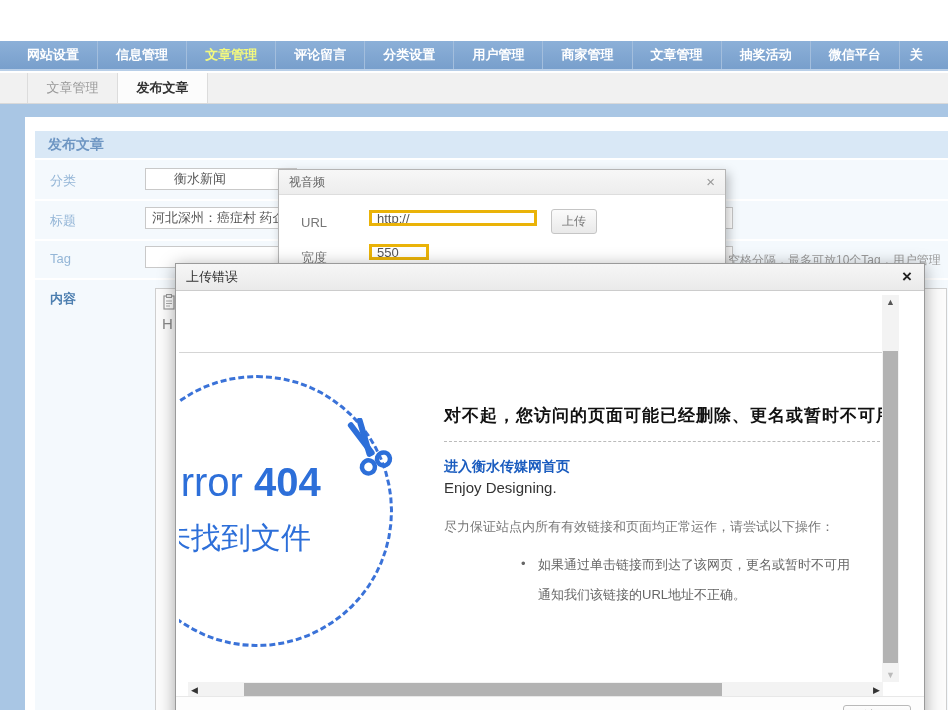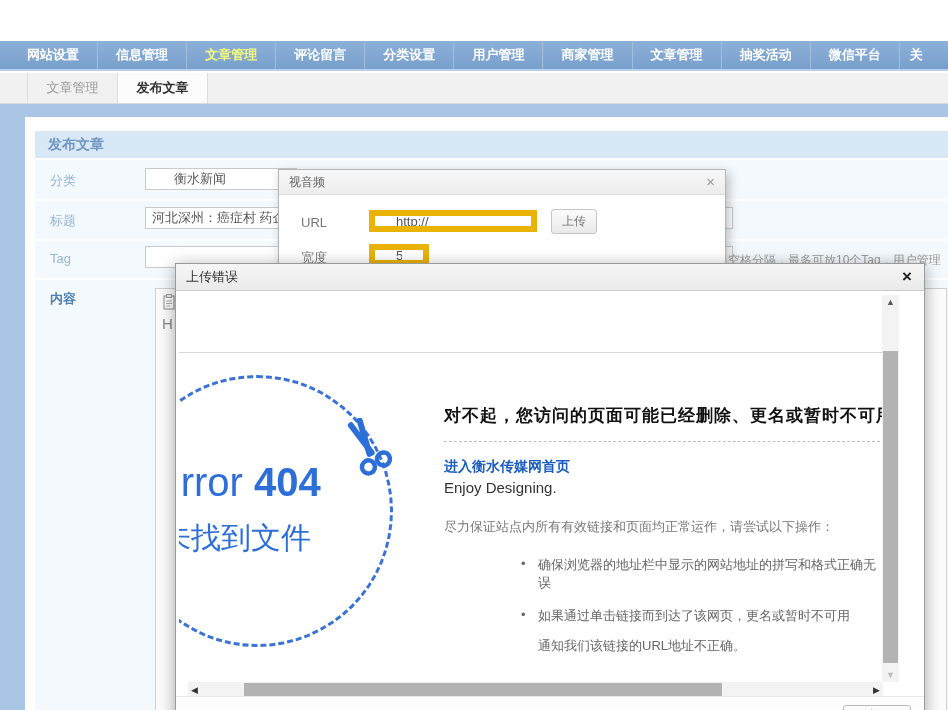--- a/index.html
+++ b/index.html
@@ -47,22 +47,22 @@
   .editor-icon{position:absolute;left:7px;top:5px;}
   .editor-h{position:absolute;left:6px;top:26px;font-size:15px;color:#888;}
 
   
   .vdialog{position:absolute;left:278px;top:128px;width:448px;height:110px;z-index:10;
     background:#fff;border:1px solid #b5b5b5;box-shadow:3px 4px 10px rgba(0,0,0,.25);box-sizing:border-box;}
   .vd-header{height:24px;background:linear-gradient(#f7f7f7,#ededed);border-bottom:1px solid #ddd;position:relative;}
   .vd-title{padding-left:10px;line-height:24px;font-size:12px;color:#666;}
   .vd-close{position:absolute;right:10px;top:0;line-height:24px;font-size:15px;color:#999;cursor:pointer;}
   .vd-label{position:absolute;font-size:13px;color:#777;}
-  .vd-input{position:absolute;height:22px;border:6px solid #eab308;background:#fff;
-    font-family:inherit;font-size:13px;color:#555;padding:0 21px;box-sizing:border-box;}
+  .vd-input{position:absolute;height:16px;border:3px solid #eab308;background:#fff;
+    font-family:inherit;font-size:13px;color:#555;padding:0 5px;box-sizing:border-box;}
   .vd-btn{position:absolute;left:272px;top:39px;width:46px;height:25px;font-family:inherit;
     font-size:12px;color:#777;border:1px solid #c5c5c5;border-radius:3px;
     background:linear-gradient(#fbfbfb,#e9e9e9);cursor:pointer;}
 
   
   .emodal{position:absolute;left:175px;top:222px;width:750px;height:478px;z-index:20;
     background:#fff;border:1px solid #9a9a9a;box-shadow:0 3px 16px rgba(0,0,0,.35);box-sizing:border-box;}
   .em-header{height:26px;background:linear-gradient(#f6f6f6,#eaeaea);border-bottom:1px solid #ccc;position:relative;}
   .em-title{padding-left:10px;line-height:26px;font-size:13px;color:#333;}
   .em-close{position:absolute;right:12px;top:0;line-height:26px;font-size:17px;font-weight:bold;color:#222;cursor:pointer;}
@@ -199,21 +199,20 @@
         </svg>
       </span>
 
       <div class="right-col">
         <div class="err-heading">对不起，您访问的页面可能已经删除、更名或暂时不可用，</div>
         <div class="dash-sep"></div>
         <a class="home-link">进入衡水传媒网首页</a>
         <div class="tagline">Enjoy Designing.</div>
         <div class="intro">尽力保证站点内所有有效链接和页面均正常运作，请尝试以下操作：</div>
         <ul class="tips">
-          <li>确保浏览器的地址栏中显示的网站地址的拼写和格式正确无误</li>
           <li>如果通过单击链接而到达了该网页，更名或暂时不可用</li>
         </ul>
         <div class="tip-cont">通知我们该链接的URL地址不正确。</div>
       </div>
     </div>
 
     <div class="vscroll">
       <div class="vs-up">▲</div>
       <div class="vs-thumb"></div>
       <div class="vs-down">▼</div>

